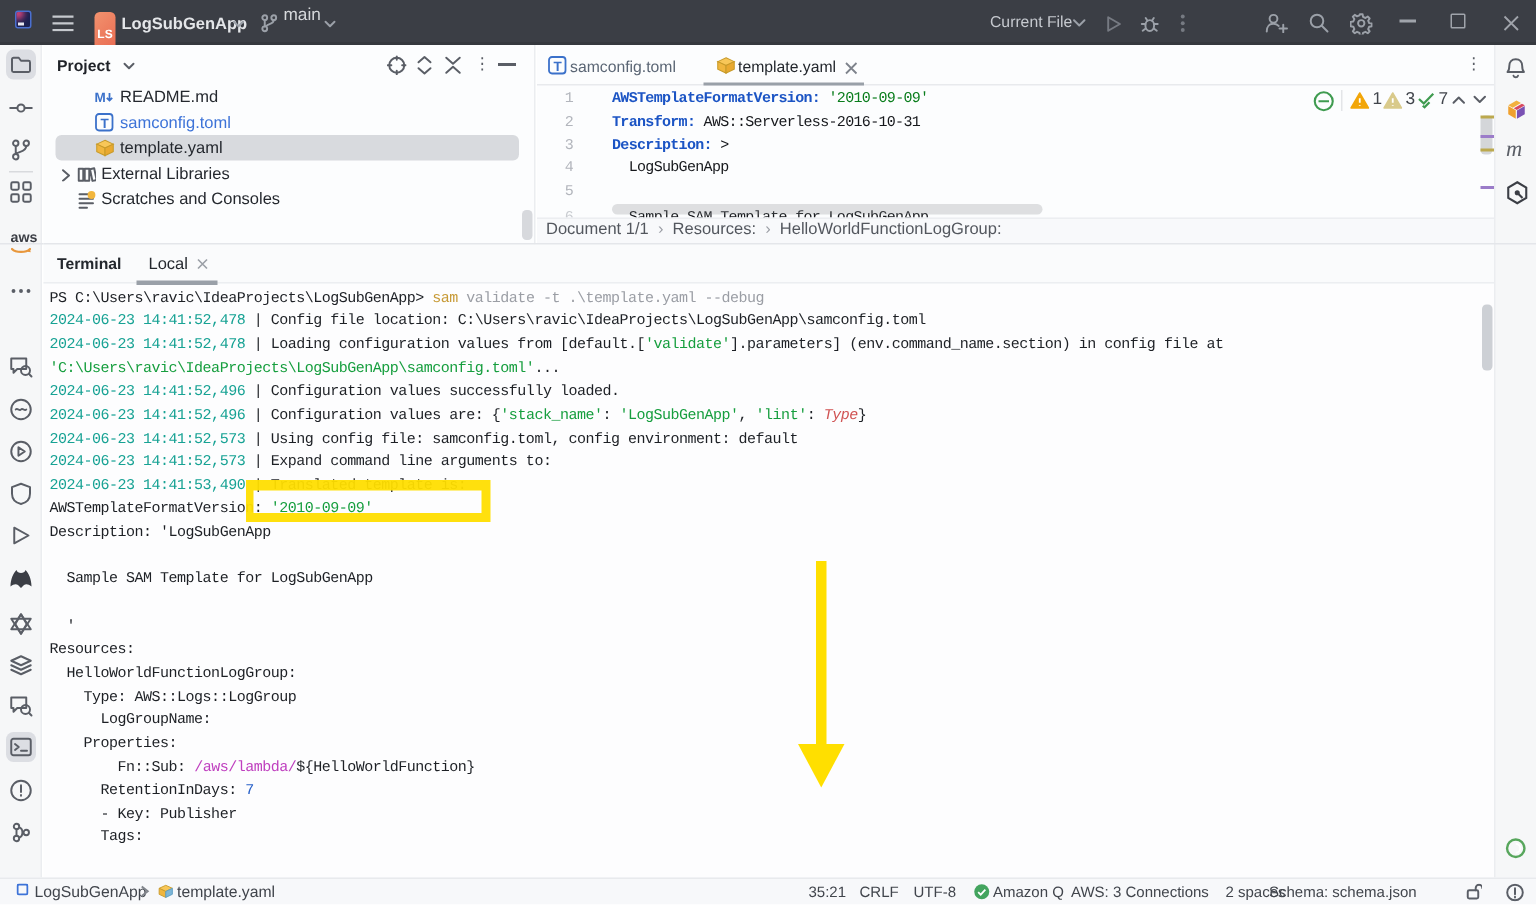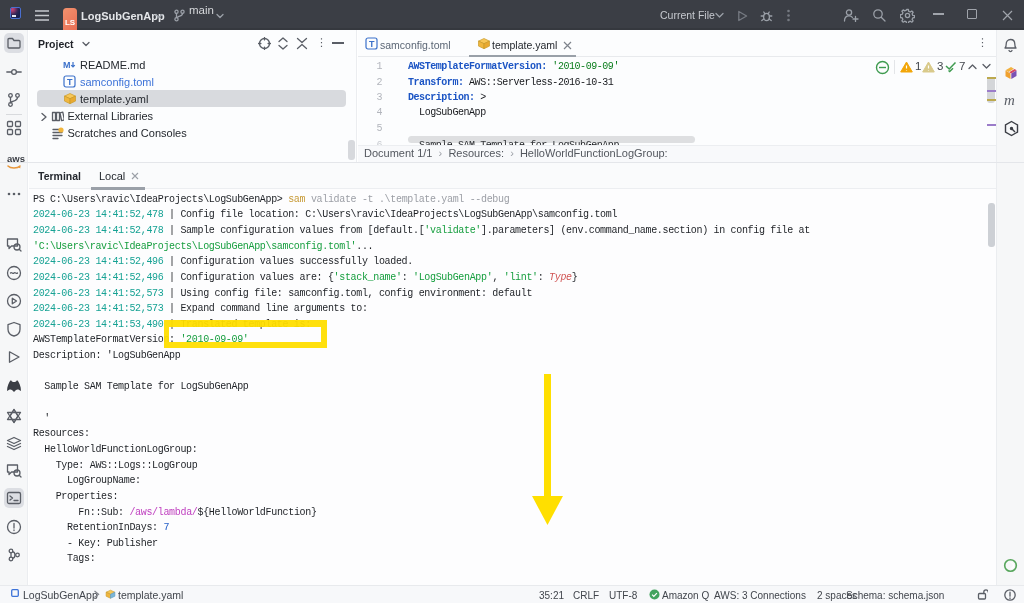--- a/index.html
+++ b/index.html
@@ -387,21 +387,21 @@
 <div class="r" style="left:38px;top:169.5px;font-size:10.5px;font-weight:700;color:#24282e">Terminal</div>
 <div class="r" style="left:99px;top:169.5px;font-size:11px;color:#24282e">Local</div>
 <svg class="r" style="left:131px;top:172px" width="8" height="8">
       <path d="M1 1l6 6M7 1L1 7" stroke="#9ba0a7" stroke-width="1.1"></path>
     </svg>
 <div class="r" style="left:91px;top:187px;width:54px;height:2.5px;background:#9aa0a8"></div>
 
 <div class="r" id="console" style="left:29px;top:191.7px;width:960px;height:393px;overflow:hidden">
 <div class="mono cl"><span class="blk">PS C:\Users\ravic\IdeaProjects\LogSubGenApp&gt; </span><span class="yel">sam</span><span class="gry"> validate -t .\template.yaml --debug</span></div>
 <div class="mono cl"><span class="ts">2024-06-23 14:41:52,478</span><span class="blk"> | Config file location: C:\Users\ravic\IdeaProjects\LogSubGenApp\samconfig.toml</span></div>
-<div class="mono cl"><span class="ts">2024-06-23 14:41:52,478</span><span class="blk"> | Sample configuration values from [default.[</span><span class="grn">'validate'</span><span class="blk">].parameters] (env.command_name.section) in config file at</span></div>
+<div class="mono cl"><span class="ts">2024-06-23 14:41:52,478</span><span class="blk"> | Loading configuration values from [default.[</span><span class="grn">'validate'</span><span class="blk">].parameters] (env.command_name.section) in config file at</span></div>
 <div class="mono cl"><span class="grn">'C:\Users\ravic\IdeaProjects\LogSubGenApp\samconfig.toml'</span><span class="blk">...</span></div>
 <div class="mono cl"><span class="ts">2024-06-23 14:41:52,496</span><span class="blk"> | Configuration values successfully loaded.</span></div>
 <div class="mono cl"><span class="ts">2024-06-23 14:41:52,496</span><span class="blk"> | Configuration values are: {</span><span class="grn">'stack_name'</span><span class="blk">: </span><span class="grn">'LogSubGenApp'</span><span class="blk">, </span><span class="grn">'lint'</span><span class="blk">: </span><span class="red">Type</span><span class="blk">}</span></div>
 <div class="mono cl"><span class="ts">2024-06-23 14:41:52,573</span><span class="blk"> | Using config file: samconfig.toml, config environment: default</span></div>
 <div class="mono cl"><span class="ts">2024-06-23 14:41:52,573</span><span class="blk"> | Expand command line arguments to:</span></div>
 <div class="mono cl"><span class="ts">2024-06-23 14:41:53,490</span><span class="blk"> | Translated template is:</span></div>
 <div class="mono cl"><span class="blk">AWSTemplateFormatVersion: </span><span class="grn">'2010-09-09'</span></div>
 <div class="mono cl"><span class="blk">Description: 'LogSubGenApp</span></div>
 <div class="mono cl"></div>
 <div class="mono cl"><span class="blk">  Sample SAM Template for LogSubGenApp</span></div>

